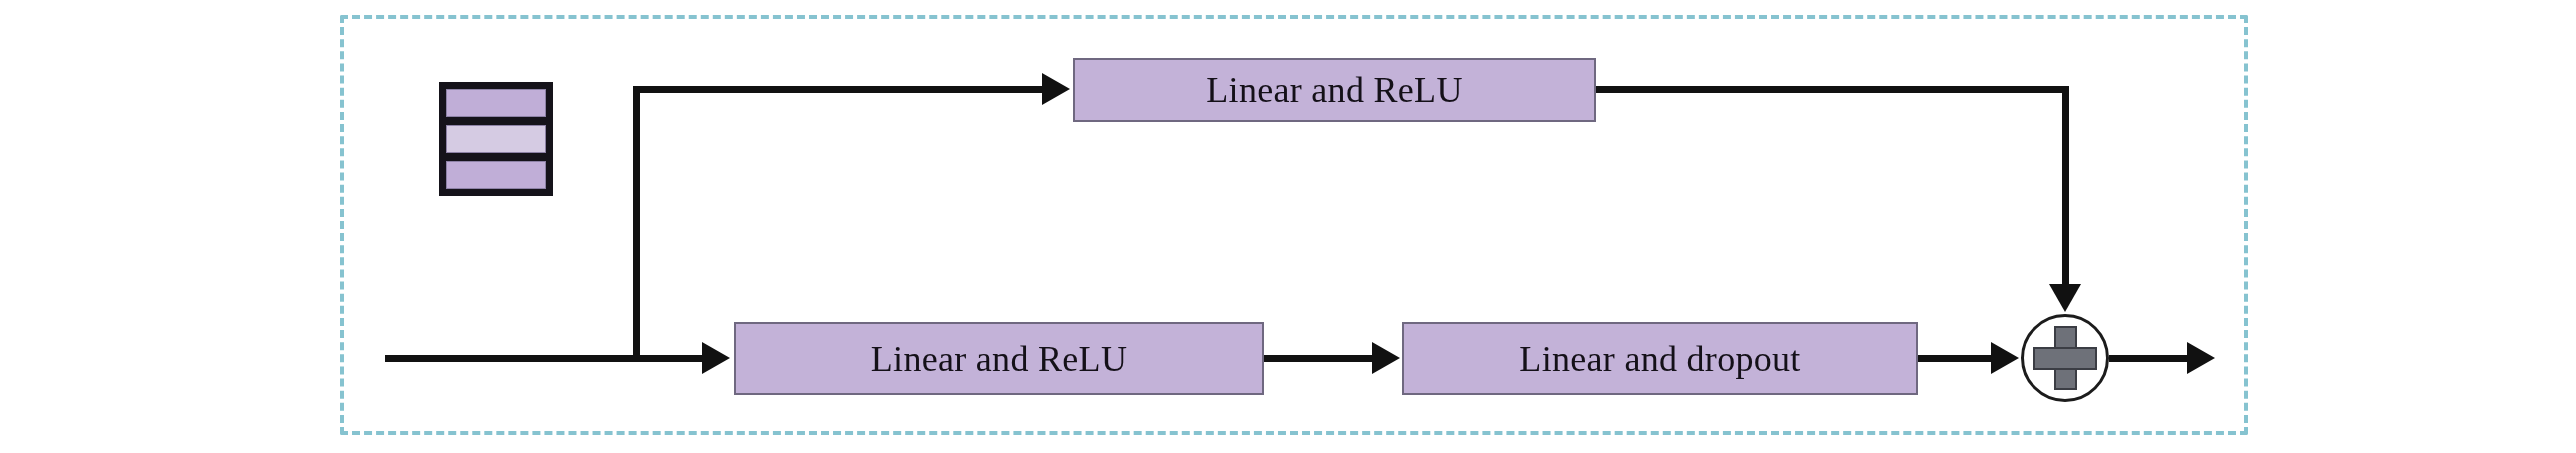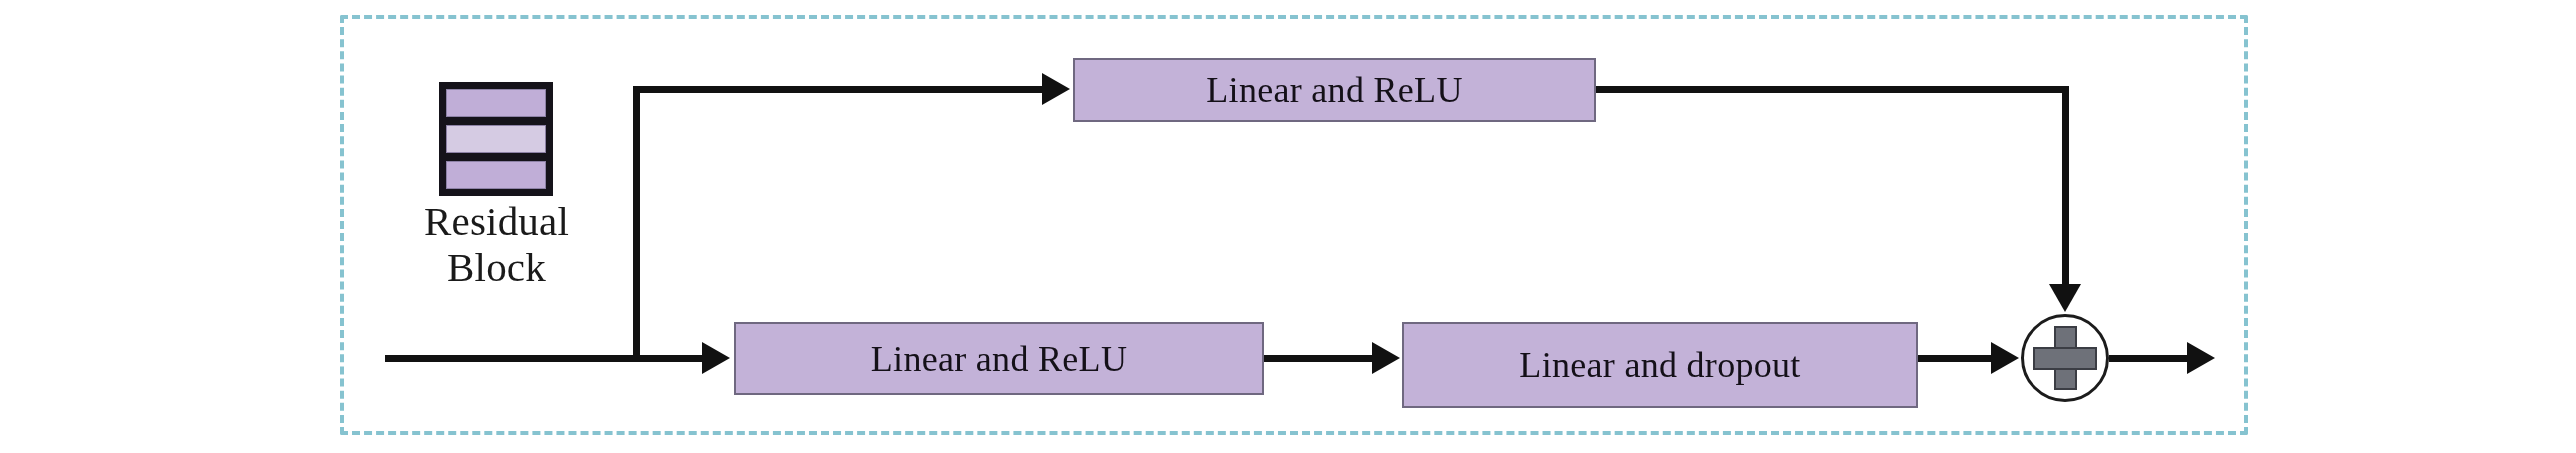--- a/index.html
+++ b/index.html
@@ -75,21 +75,21 @@
     display: flex;
     align-items: center;
     justify-content: center;
     color: #141018;
     font-size: 36px;
     letter-spacing: 0.3px;
     white-space: nowrap;
   }
   #box-top       { left: 1073px; top: 58px;  width: 523px; height: 64px; }
   #box-bot-left  { left: 734px;  top: 322px; width: 530px; height: 73px; }
-  #box-bot-right { left: 1402px; top: 322px; width: 516px; height: 86px; }
+  #box-bot-right { left: 1402px; top: 322px; width: 516px; height: 73px; }
 
   
   .wire {
     position: absolute;
     background: #111111;
   }
   .wire.h { height: 6.5px; }
   .wire.v { width: 6.5px; }
 
   
@@ -147,24 +147,20 @@
 <div id="stage">
 
   <div class="dashed-frame"></div>
 
   <div class="stack-icon">
     <div class="stack-band"></div>
     <div class="stack-band light"></div>
     <div class="stack-band"></div>
   </div>
 
-  <div class="stack-label">
-    <div>Residual</div>
-    <div>Block</div>
-  </div>
 
   <div class="wire h" style="left:385px; top:355px; width:254px;"></div>
 
   <div class="wire v" style="left:633px; top:86px; height:273px;"></div>
 
   <div class="wire h" style="left:633px; top:86px; width:409px;"></div>
   <div class="arrow right" style="left:1042px; top:73px;"></div>
 
   <div class="wire h" style="left:1596px; top:86px; width:472px;"></div>
   <div class="wire v" style="left:2062px; top:86px; height:198px;"></div>

